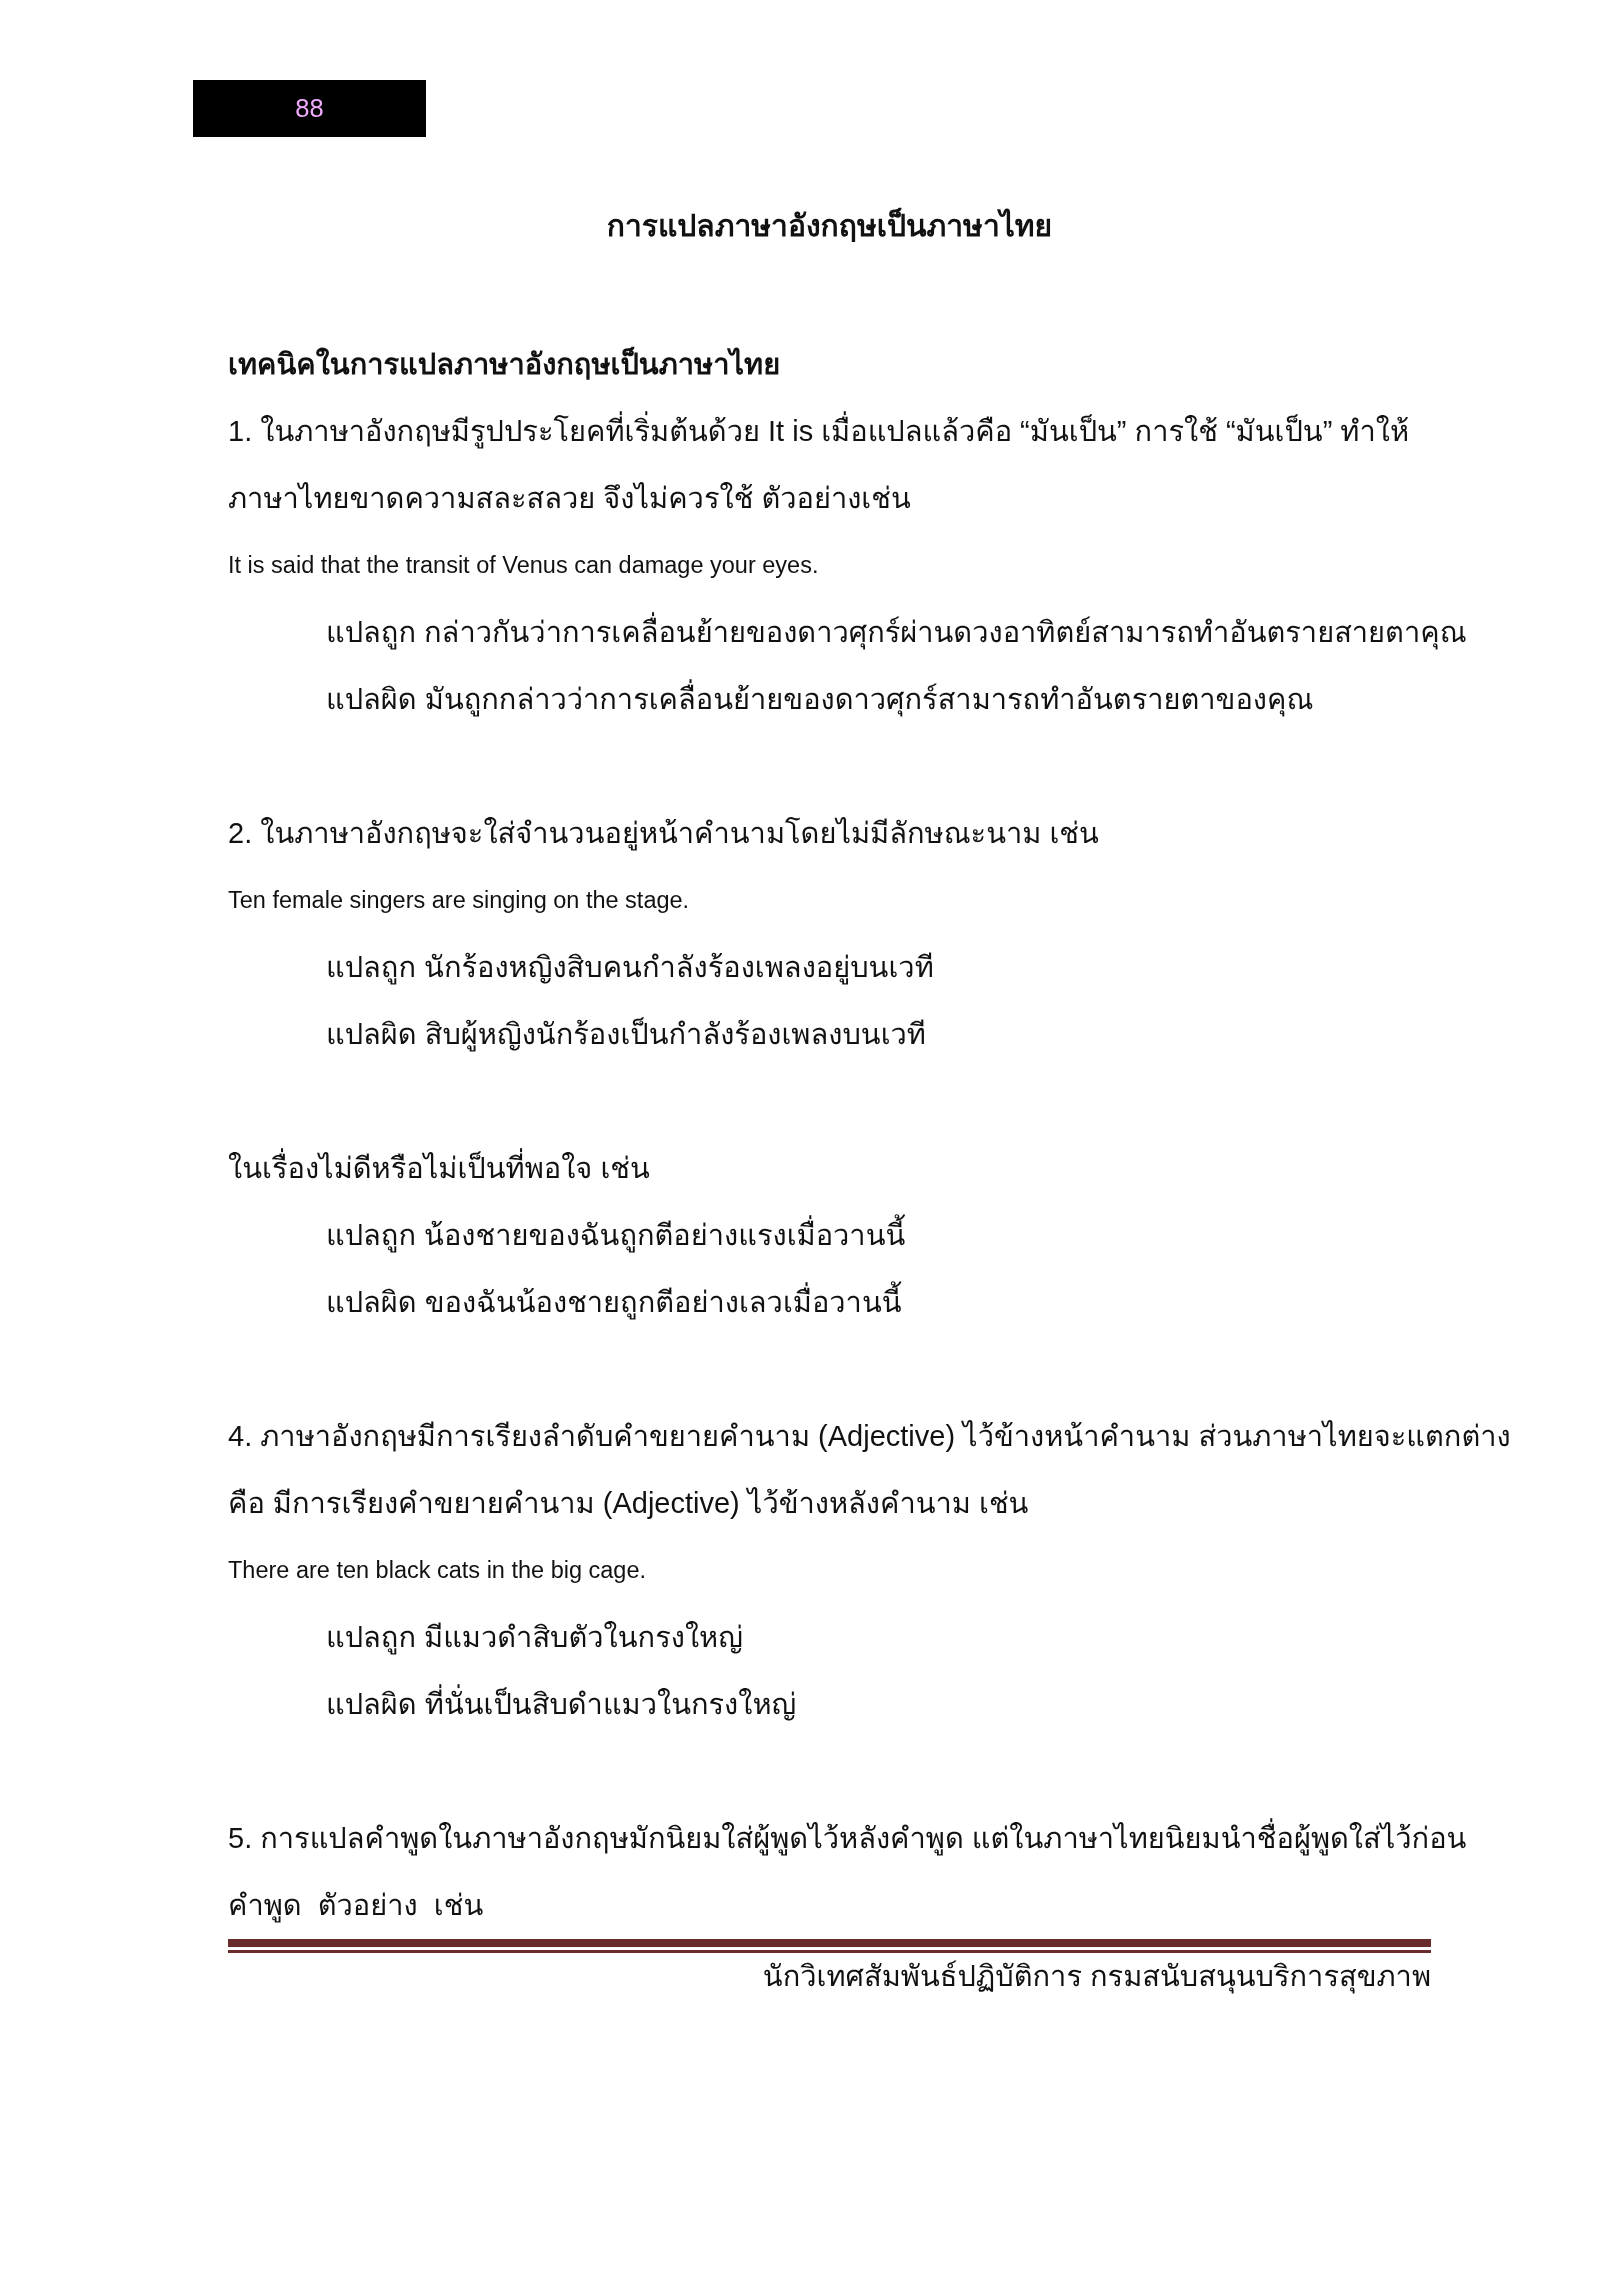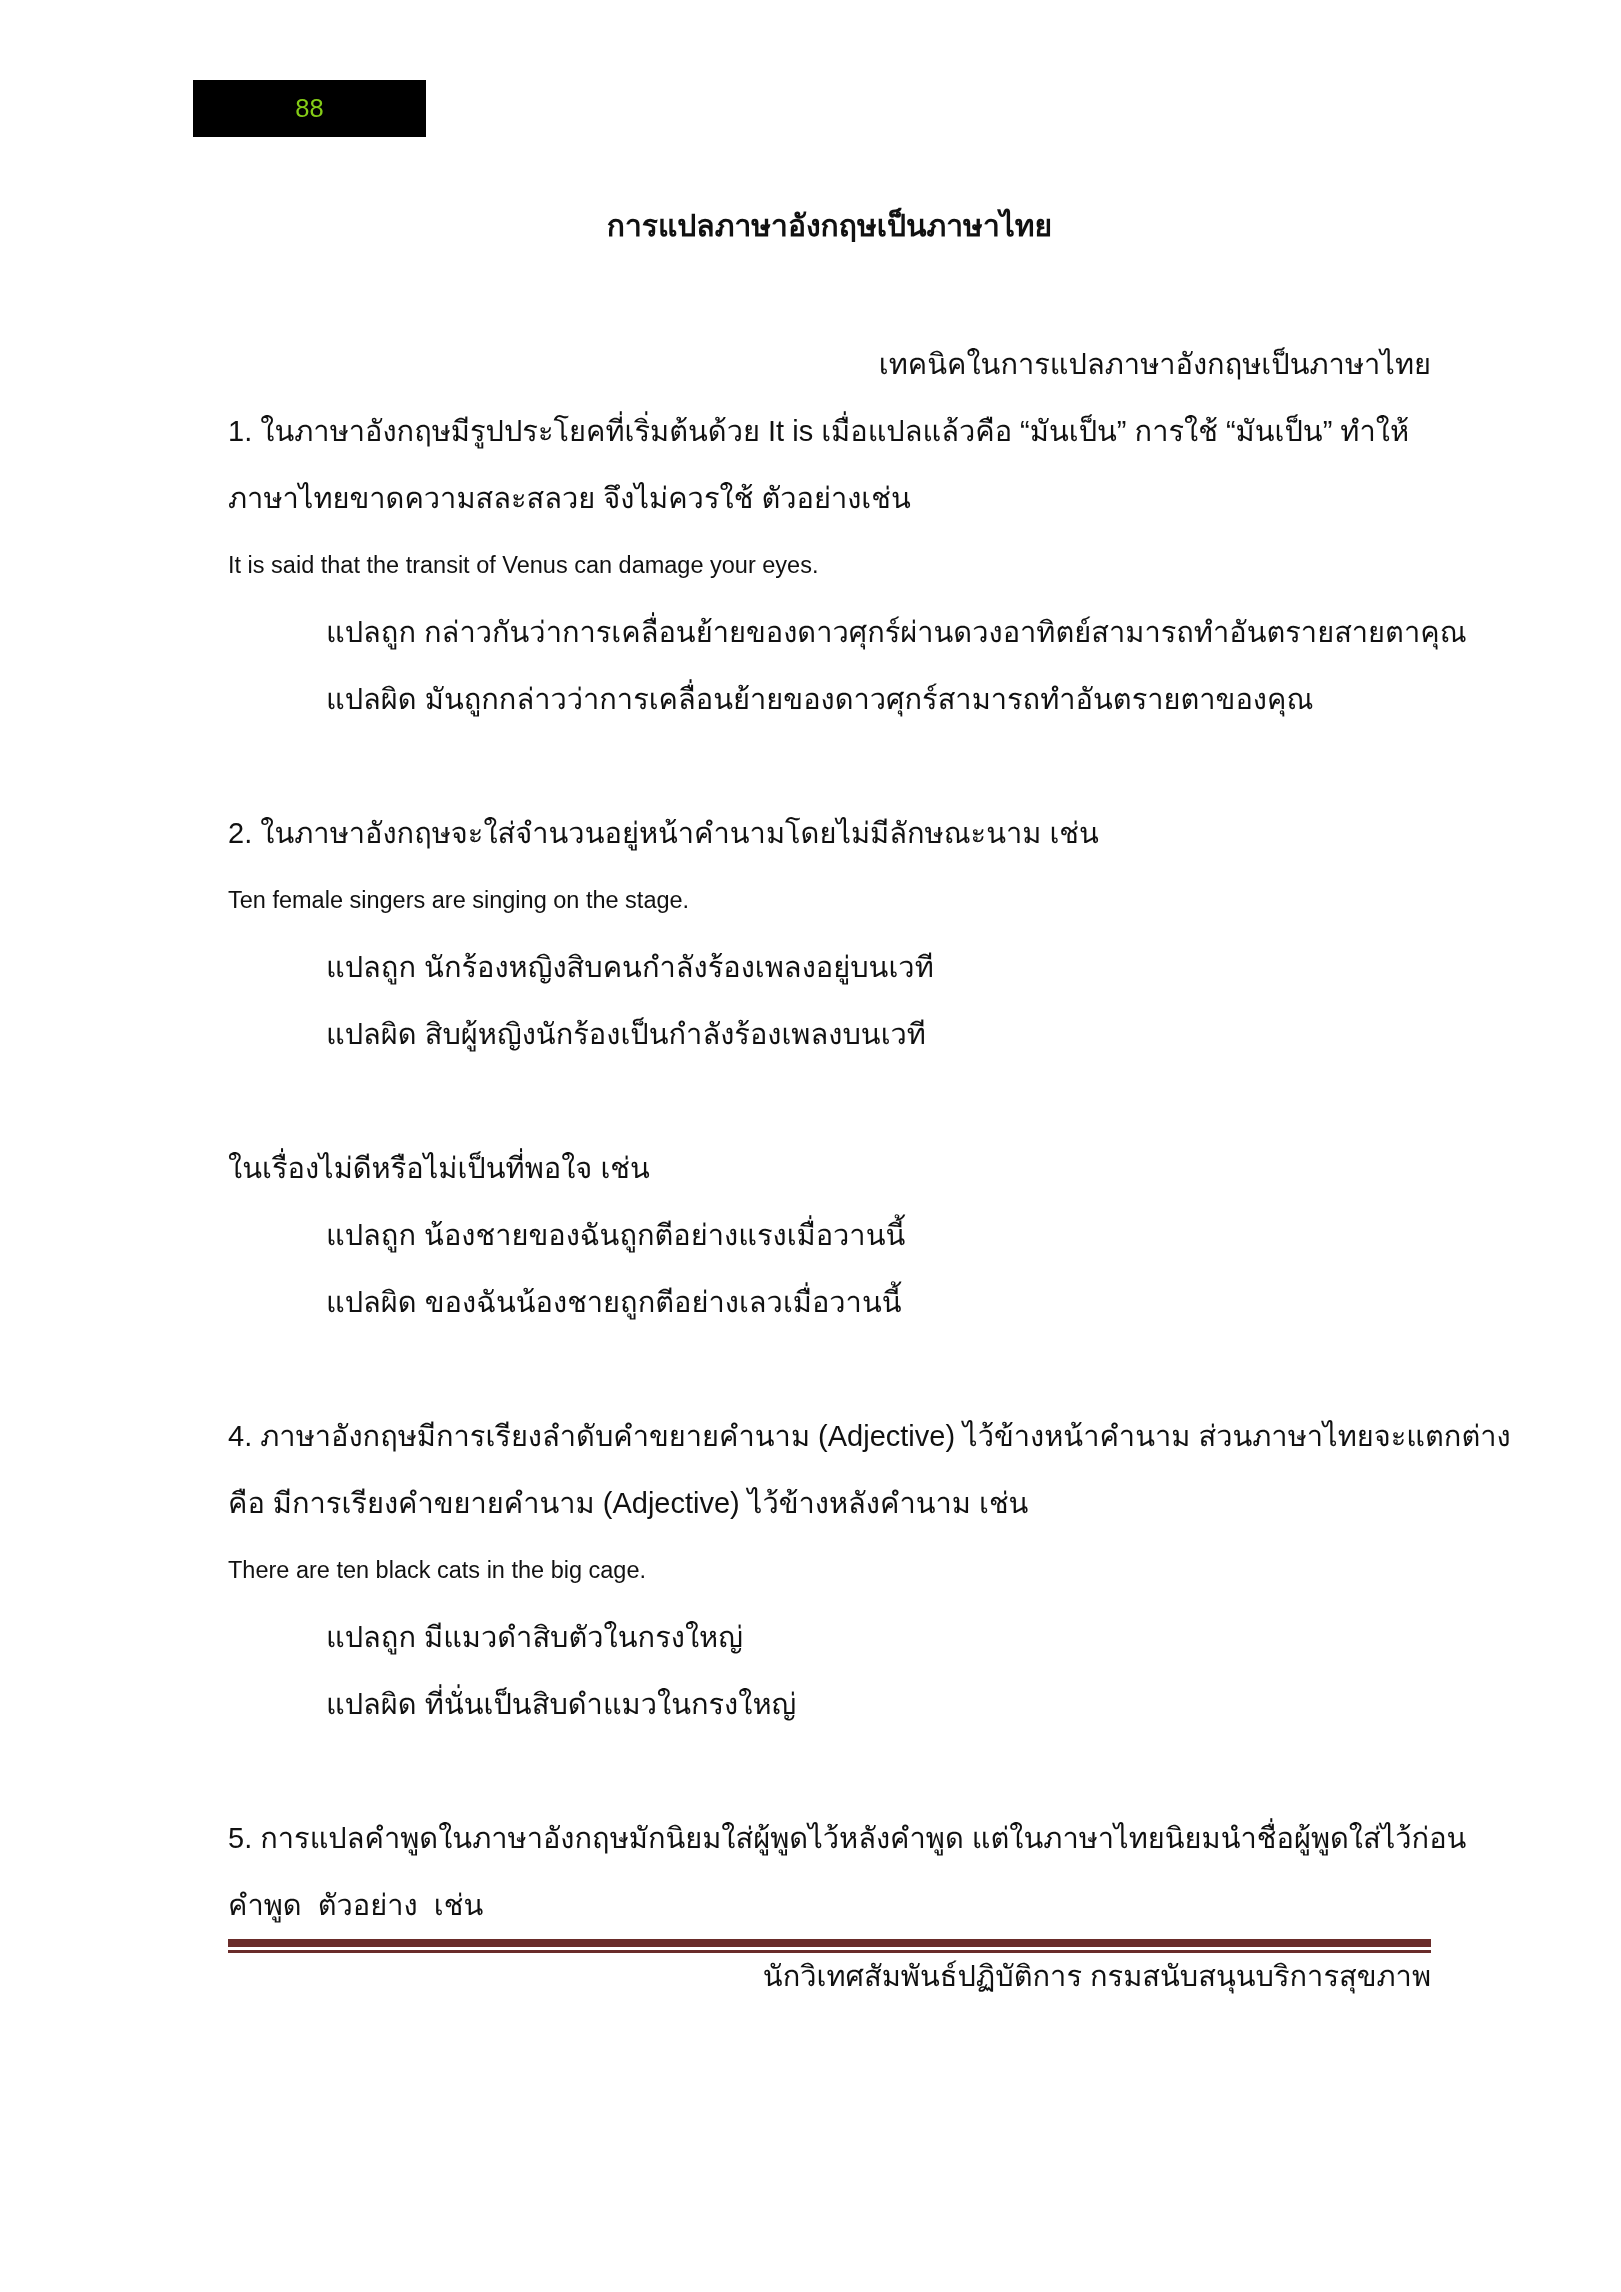--- a/index.html
+++ b/index.html
@@ -16,21 +16,21 @@
     background: #ffffff;
     overflow: hidden;
   }
   .pagenum-box {
     position: absolute;
     left: 193px;
     top: 80px;
     width: 233px;
     height: 57px;
     background: #000000;
-    color: #84cc16;
+    color: #f0abfc;
     display: flex;
     align-items: center;
     justify-content: center;
     font-size: 25.5px;
   }
   .doc-title {
     position: absolute;
     left: 228px;
     top: 201px;
     width: 1203px;
@@ -59,22 +59,21 @@
   .ln.indent {
     padding-left: 98px;
   }
   .b {
     font-weight: normal;
   }
   .gap {
     height: 67px;
   }
   .heading {
-    font-weight: normal;
-    text-align: right;
+    font-weight: bold;
   }
   .footer-rule {
     margin-top: 0px;
     border-top: 8.8px solid #6a2c2a;
     border-bottom: 3.9px solid #6a2c2a;
     height: 2.9px;
     background: #ffffff;
   }
   .footer-credit {
     margin-top: 2px;

